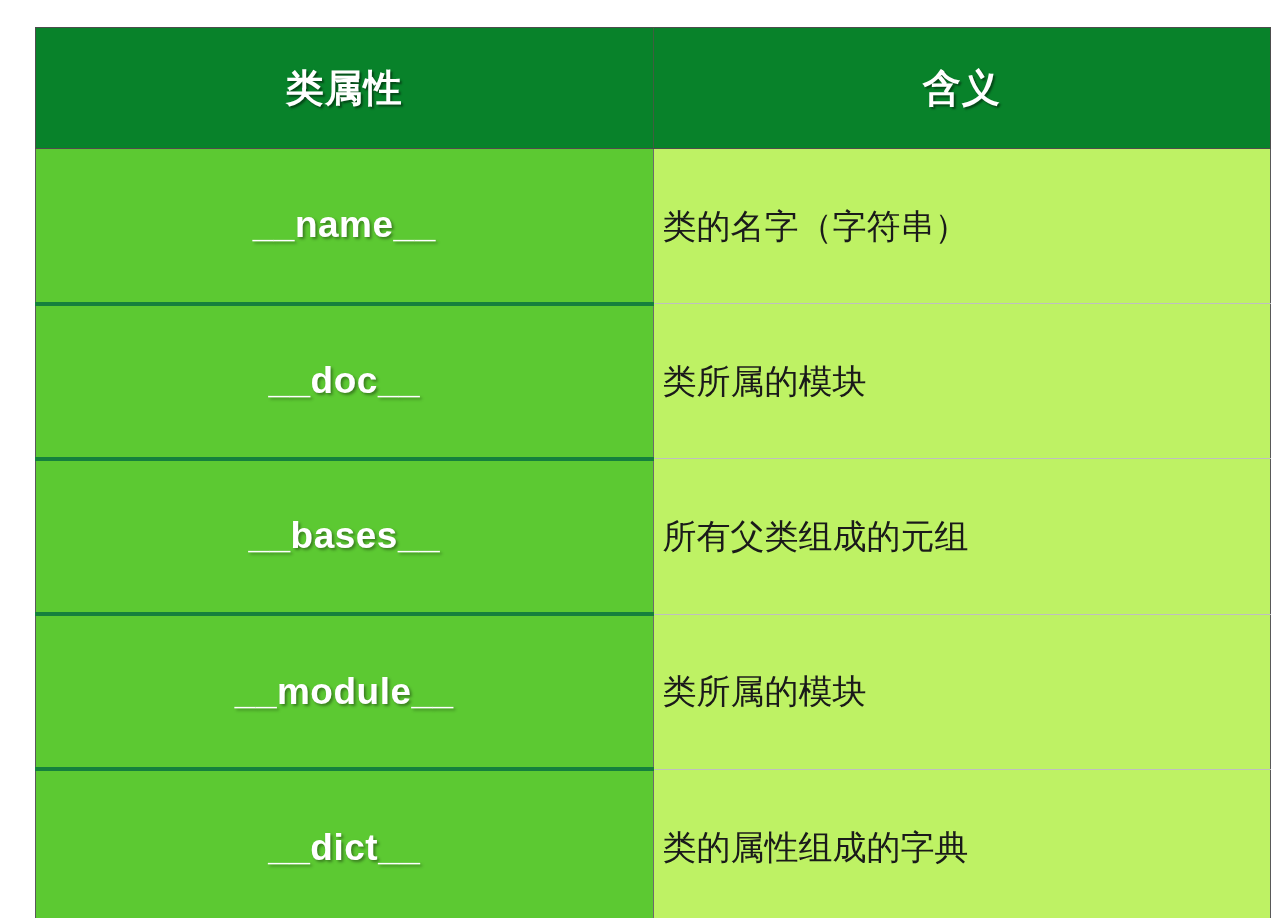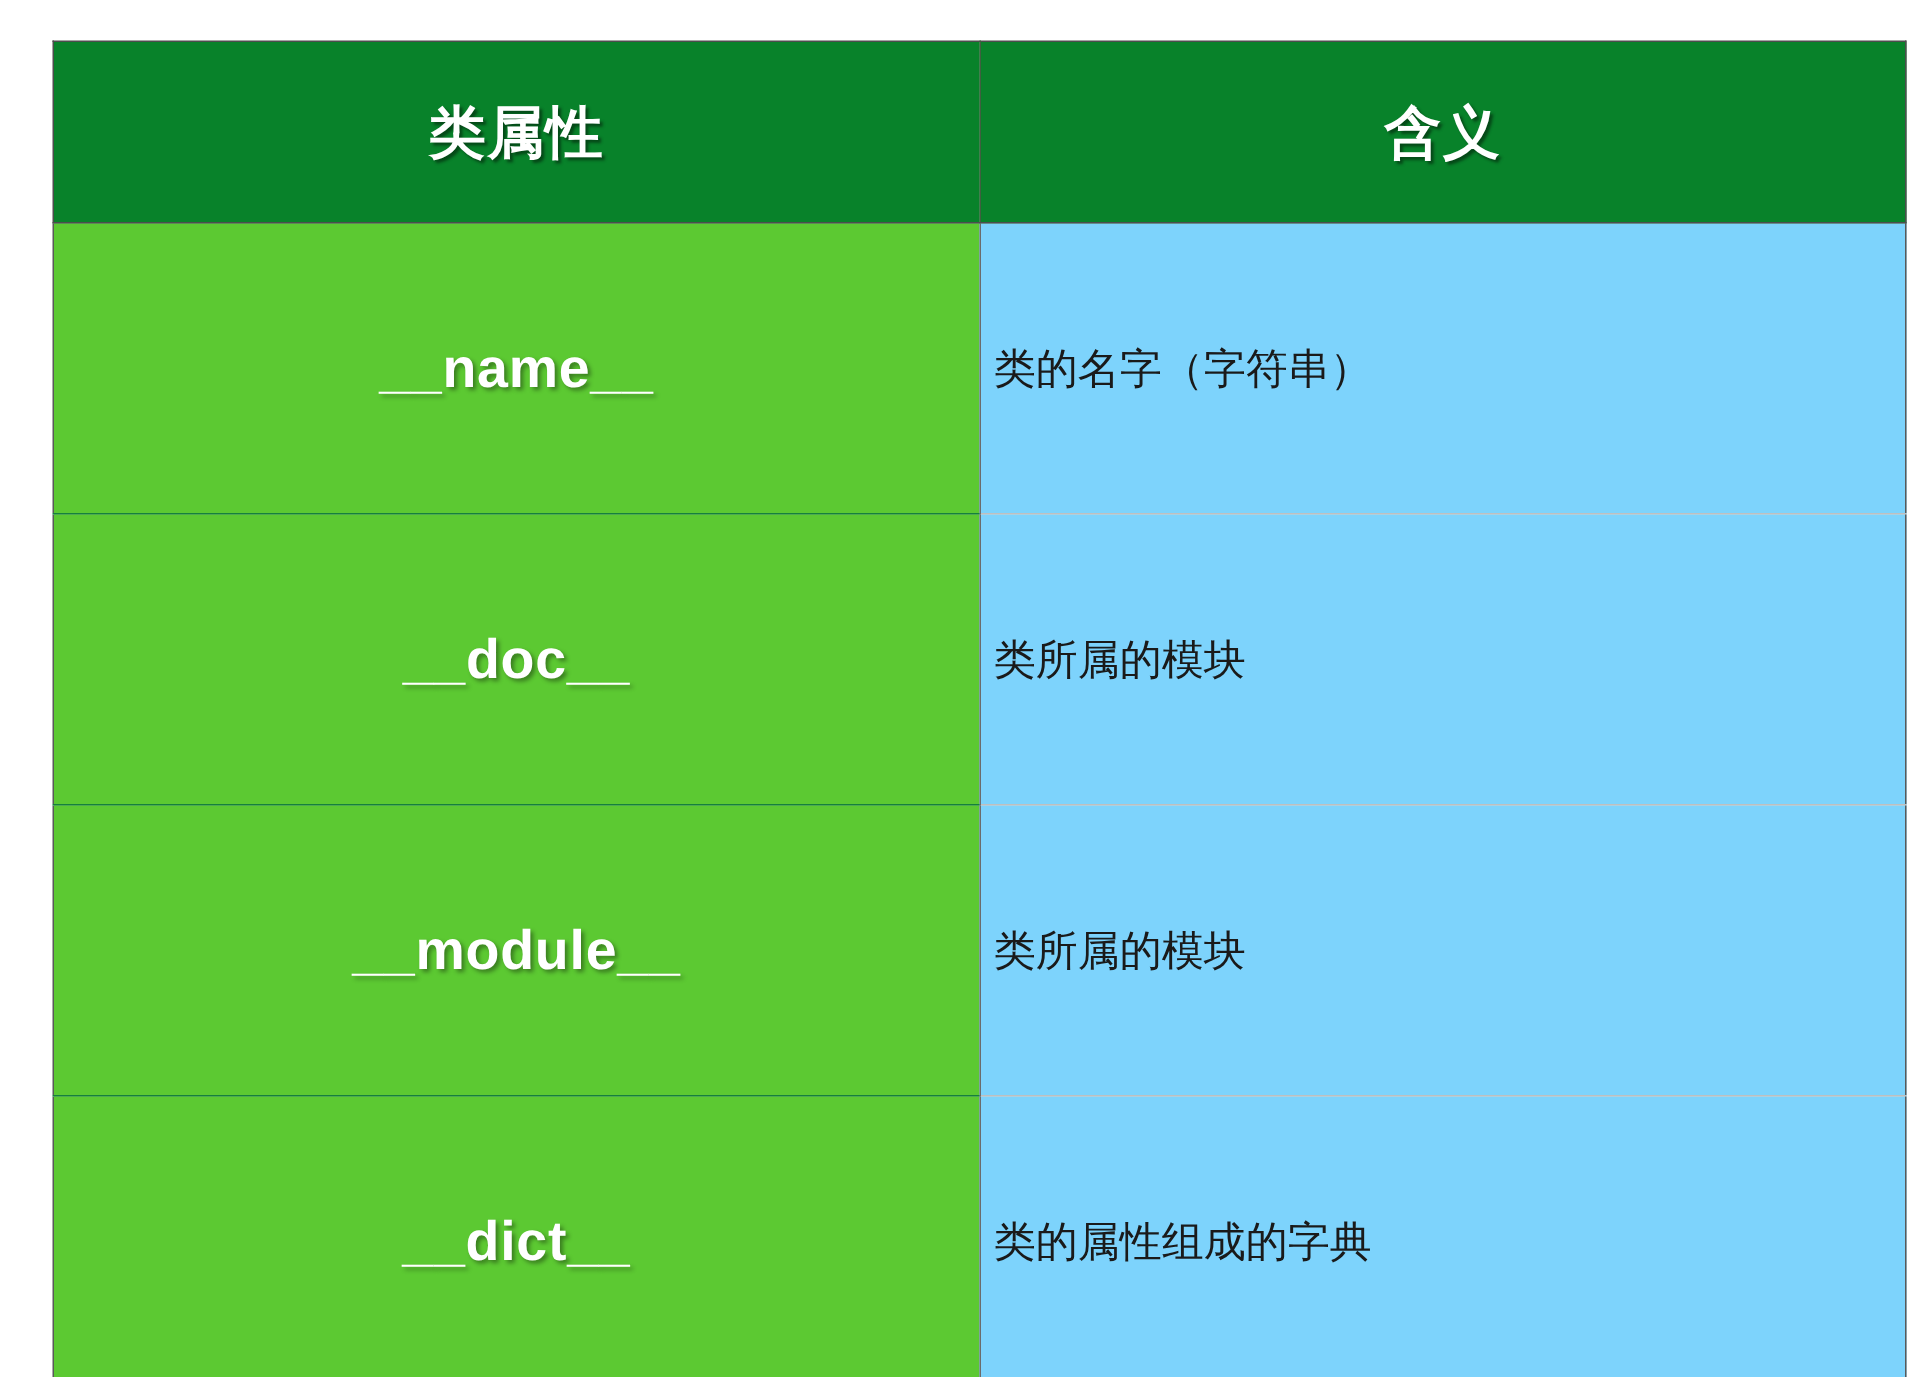--- a/index.html
+++ b/index.html
@@ -54,30 +54,30 @@
   tbody tr { height: 122px; padding-left: 31px; }
 
   td.cell-attr {
     background: #5CC932;
     color: #ffffff;
     font-size: 37px;
     font-weight: bold;
     text-align: center;
     vertical-align: middle;
     padding: 0;
-    border-top: 1px solid #15803d;
+    border-top: 4px solid #15803d;
     border-right: 1px solid #6b6b6b;
     text-shadow: 2px 2px 3px rgba(0,0,0,0.38);
     letter-spacing: 0.5px;
   }
 
   td.cell-mean {
-    background: #7dd3fc;
+    background: #bef264;
     color: #1a1a1a;
-    font-size: 28px;
+    font-size: 34px;
     font-weight: normal;
     text-align: left;
     vertical-align: middle;
     padding: 0 10px 0 9px;
     border-top: 1px solid #bfbfbf;
     line-height: 1.25;
   }
 
   tbody tr:first-child td.cell-attr { border-top: 1px solid #4d6b4d; }
   tbody tr:first-child td.cell-mean { border-top: 1px solid #7a7a7a; }
@@ -100,20 +100,24 @@
     <tbody>
       <tr>
         <td class="cell-attr">__name__</td>
         <td class="cell-mean">类的名字（字符串）</td>
       </tr>
       <tr>
         <td class="cell-attr">__doc__</td>
         <td class="cell-mean">类所属的模块</td>
       </tr>
       <tr>
+        <td class="cell-attr">__bases__</td>
+        <td class="cell-mean">所有父类组成的元组</td>
+      </tr>
+      <tr>
         <td class="cell-attr">__module__</td>
         <td class="cell-mean">类所属的模块</td>
       </tr>
       <tr>
         <td class="cell-attr">__dict__</td>
         <td class="cell-mean">类的属性组成的字典</td>
       </tr>
     </tbody>
   </table>
 </div>

